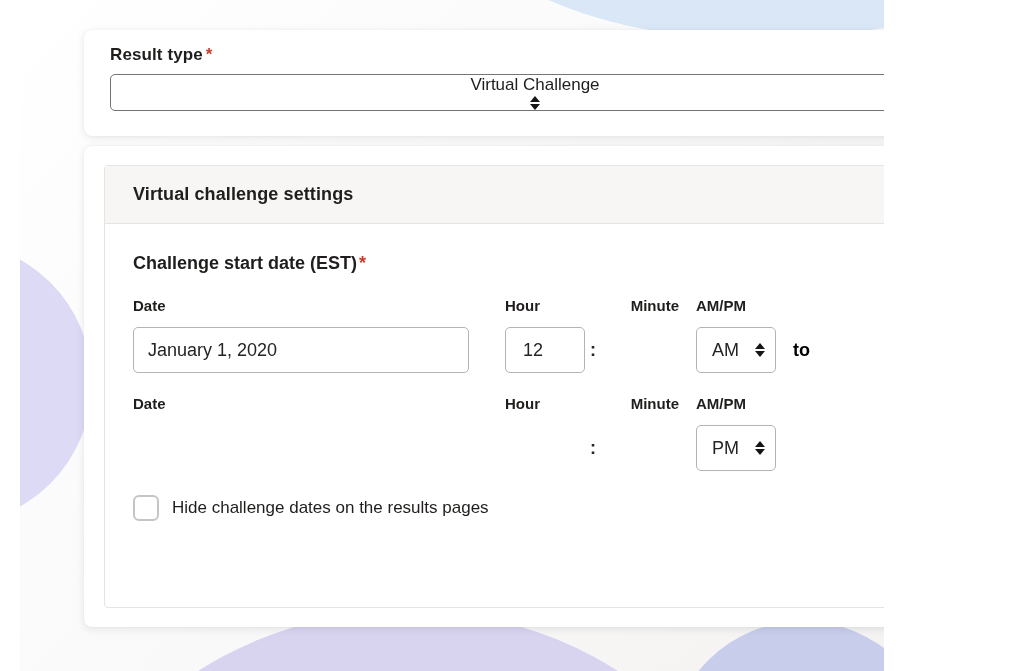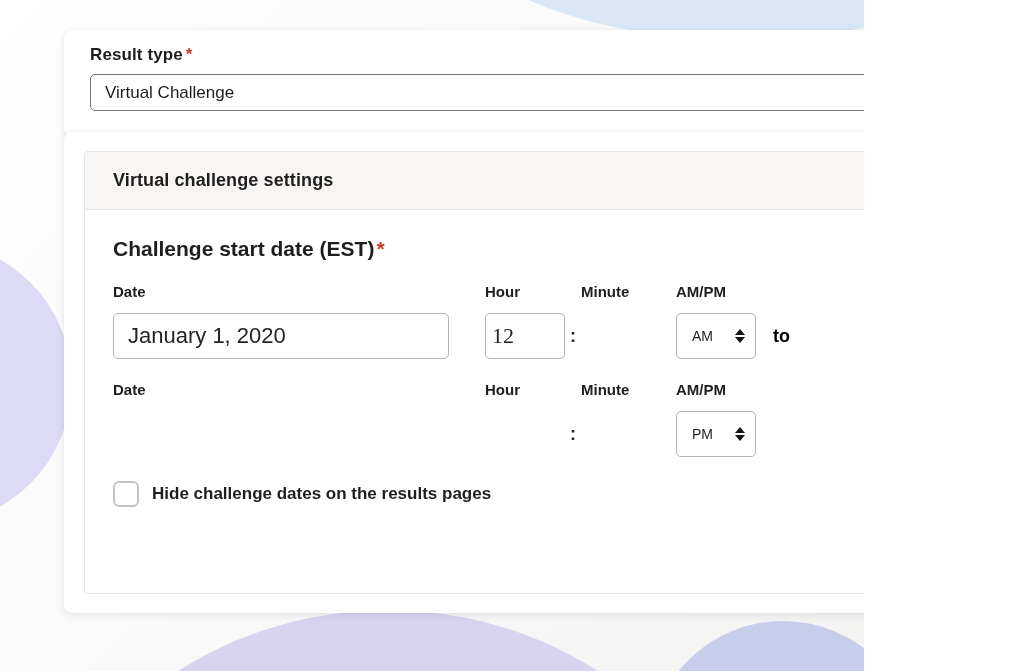--- a/index.html
+++ b/index.html
@@ -2,104 +2,105 @@
 <html style="--accent-red: #cf3a2b; --text: #1f1e1d; --card-bg: #ffffff; --header-bg: #f7f6f5; --border-light: #e6e4e2; --input-border: #b6b3b0; --select-border: #767472; --blob-blue: #d9e7f6; --blob-blue-deep: #c9ddf2; --blob-purple: #dcdaf4; --blob-purple-big: #d8d4f0; --blob-purple-small: #c7cdeb;"><head>
 <meta charset="utf-8">
 <style>
   * { margin: 0; padding: 0; box-sizing: border-box; }
   html, body { width: 1024px; height: 671px; }
   body { font-family: "Liberation Sans", "DejaVu Sans", sans-serif; color: var(--text, #1f1e1d); }
 
   .stage {
     position: relative; width: 864px; height: 671px; overflow: hidden;
     background: linear-gradient(135deg, #ffffff 0%, #fbfafa 45%, #f4f3f2 100%);
+    margin-left: 20px;
   }
 
   
   .blob { position: absolute; border-radius: 50%; z-index: 0; }
   .blob-blue-top    { left: 420px; top: -280px; width: 640px; height: 320px; border-radius: 50%; background: var(--blob-blue, #d9e7f6); }
   .blob-blue-right  { left: 956px; top: 163px;  width: 294px; height: 294px; background: var(--blob-blue-deep, #c9ddf2); }
   .blob-purple-left { left: -212px; top: 241px; width: 284px; height: 284px; background: var(--blob-purple, #dcdaf4); }
   .blob-purple-bottom { left: -4px; top: 610px; width: 784px; height: 784px; background: var(--blob-purple-big, #d8d4f0); }
   .blob-purple-bottom-right { left: 649px; top: 621px; width: 268px; height: 268px; background: var(--blob-purple-small, #c7cdeb); }
 
   .card {
     position: absolute; left: 64px; width: 891px; z-index: 2;
     background: var(--card-bg, #ffffff); border-radius: 8px;
     box-shadow: 0 2px 8px rgba(40, 40, 60, 0.10), 0 0 2px rgba(40,40,60,0.06);
   }
   .card-top { top: 30px; height: 106px; padding: 15px 16px 0 26px; }
-  .card-main { top: 132px; height: 481px; padding: 19px 15px 0 20px; }
+  .card-main { top: 146px; height: 481px; padding: 19px 15px 0 20px; }
 
   .field-label { font-size: 17px; font-weight: 700; letter-spacing: 0.1px; }
   .req { color: var(--accent-red, #cf3a2b); font-weight: 700; margin-left: 3px; }
 
   .select-box {
     margin-top: 9px; height: 37px; border: 1px solid var(--select-border, #767472);
     border-radius: 5px; background: #fff; display: flex; align-items: center;
-    justify-content: space-between; padding: 0 13px 0 14px; font-size: 17px; cursor: pointer;
+    justify-content: space-between; padding: 0 13px 0 14px; font-size: 17px; cursor: pointer; flex-direction: column;
   }
 
   .spinner { display: flex; flex-direction: column; align-items: center; gap: 2px; }
   .spinner .up   { width: 0; height: 0; border-left: 5px solid transparent; border-right: 5px solid transparent; border-bottom: 6px solid #161514; }
   .spinner .down { width: 0; height: 0; border-left: 5px solid transparent; border-right: 5px solid transparent; border-top: 6px solid #161514; }
 
   .panel {
     width: 856px; height: 443px; border: 1px solid var(--border-light, #e6e4e2);
     border-radius: 4px; overflow: hidden; background: #fff;
   }
   .panel-header {
     height: 58px; background: var(--header-bg, #f7f6f5);
     border-bottom: 1px solid var(--border-light, #e6e4e2);
     display: flex; align-items: center; justify-content: space-between;
     padding: 0 26px 0 28px; cursor: pointer;
   }
   .panel-title { font-size: 18px; font-weight: 700; letter-spacing: 0.1px; }
   .panel-body { padding: 27px 28px 0 28px; }
 
-  .section-heading { font-size: 21px; font-weight: 600; line-height: 24px; }
+  .section-heading { font-size: 18px; font-weight: 600; line-height: 24px; }
   .section-heading .req { margin-left: 2px; }
   .section-heading.spaced .req { margin-left: 6px; }
 
   .grid-row {
     display: grid;
     grid-template-columns: 336px 36px 80px 16px 78px 17px 80px auto;
     align-items: center;
   }
   .labels-row { margin-top: 21px; }
   .labels-row .col-label { font-size: 15px; font-weight: 600; line-height: 20px; }
   .inputs-row { margin-top: 11px; }
 
   .c1 { grid-column: 1; } .c3 { grid-column: 3; } .c4 { grid-column: 4; }
-  .c5 { grid-column: 5; } .c7 { grid-column: 7; } .c8 { grid-column: 8; }
+  .c5 { grid-column: 5; text-align: right; } .c7 { grid-column: 7; } .c8 { grid-column: 8; }
 
   .text-input {
     height: 46px; width: 100%; border: 1px solid var(--input-border, #b6b3b0);
-    border-radius: 5px; font-family: inherit; font-size: 22px; color: #252423;
+    border-radius: 5px; font-family: inherit; font-size: 18px; color: #252423;
     padding: 0 12px 0 14px; background: #fff; outline: none;
   }
-  .text-input.small { padding-left: 6px; font-family: Liberation Serif, serif; }
+  .text-input.small { padding-left: 17px; }
 
   .colon { text-align: center; font-size: 18px; font-weight: 600; color: #252423; }
 
   .ampm-select {
     height: 46px; width: 100%; border: 1px solid var(--input-border, #b6b3b0);
     border-radius: 5px; background: #fff; display: flex; align-items: center;
-    justify-content: space-between; padding: 0 10px 0 15px; font-size: 14px;
+    justify-content: space-between; padding: 0 10px 0 15px; font-size: 18px;
     color: #252423; cursor: pointer;
   }
 
   .to-text { font-size: 18px; color: #000000; padding-left: 17px; font-weight: 600; }
 
   .checkbox-row { margin-top: 24px; display: flex; align-items: center; gap: 13px; }
   .checkbox {
     width: 26px; height: 26px; border: 2px solid #c6c4c2; border-radius: 6px;
     background: #fff; cursor: pointer; flex: none;
   }
-  .checkbox-label { font-size: 17px; color: #1f1e1d; cursor: pointer; font-weight: bold; }
+  .checkbox-label { font-size: 17px; color: #1f1e1d; cursor: pointer; }
 
   .chevron-svg { display: block; }
 </style>
 </head>
 <body>
 
 <div class="stage">
 
   <div class="blob blob-blue-top"></div>
   <div class="blob blob-blue-right"></div>

